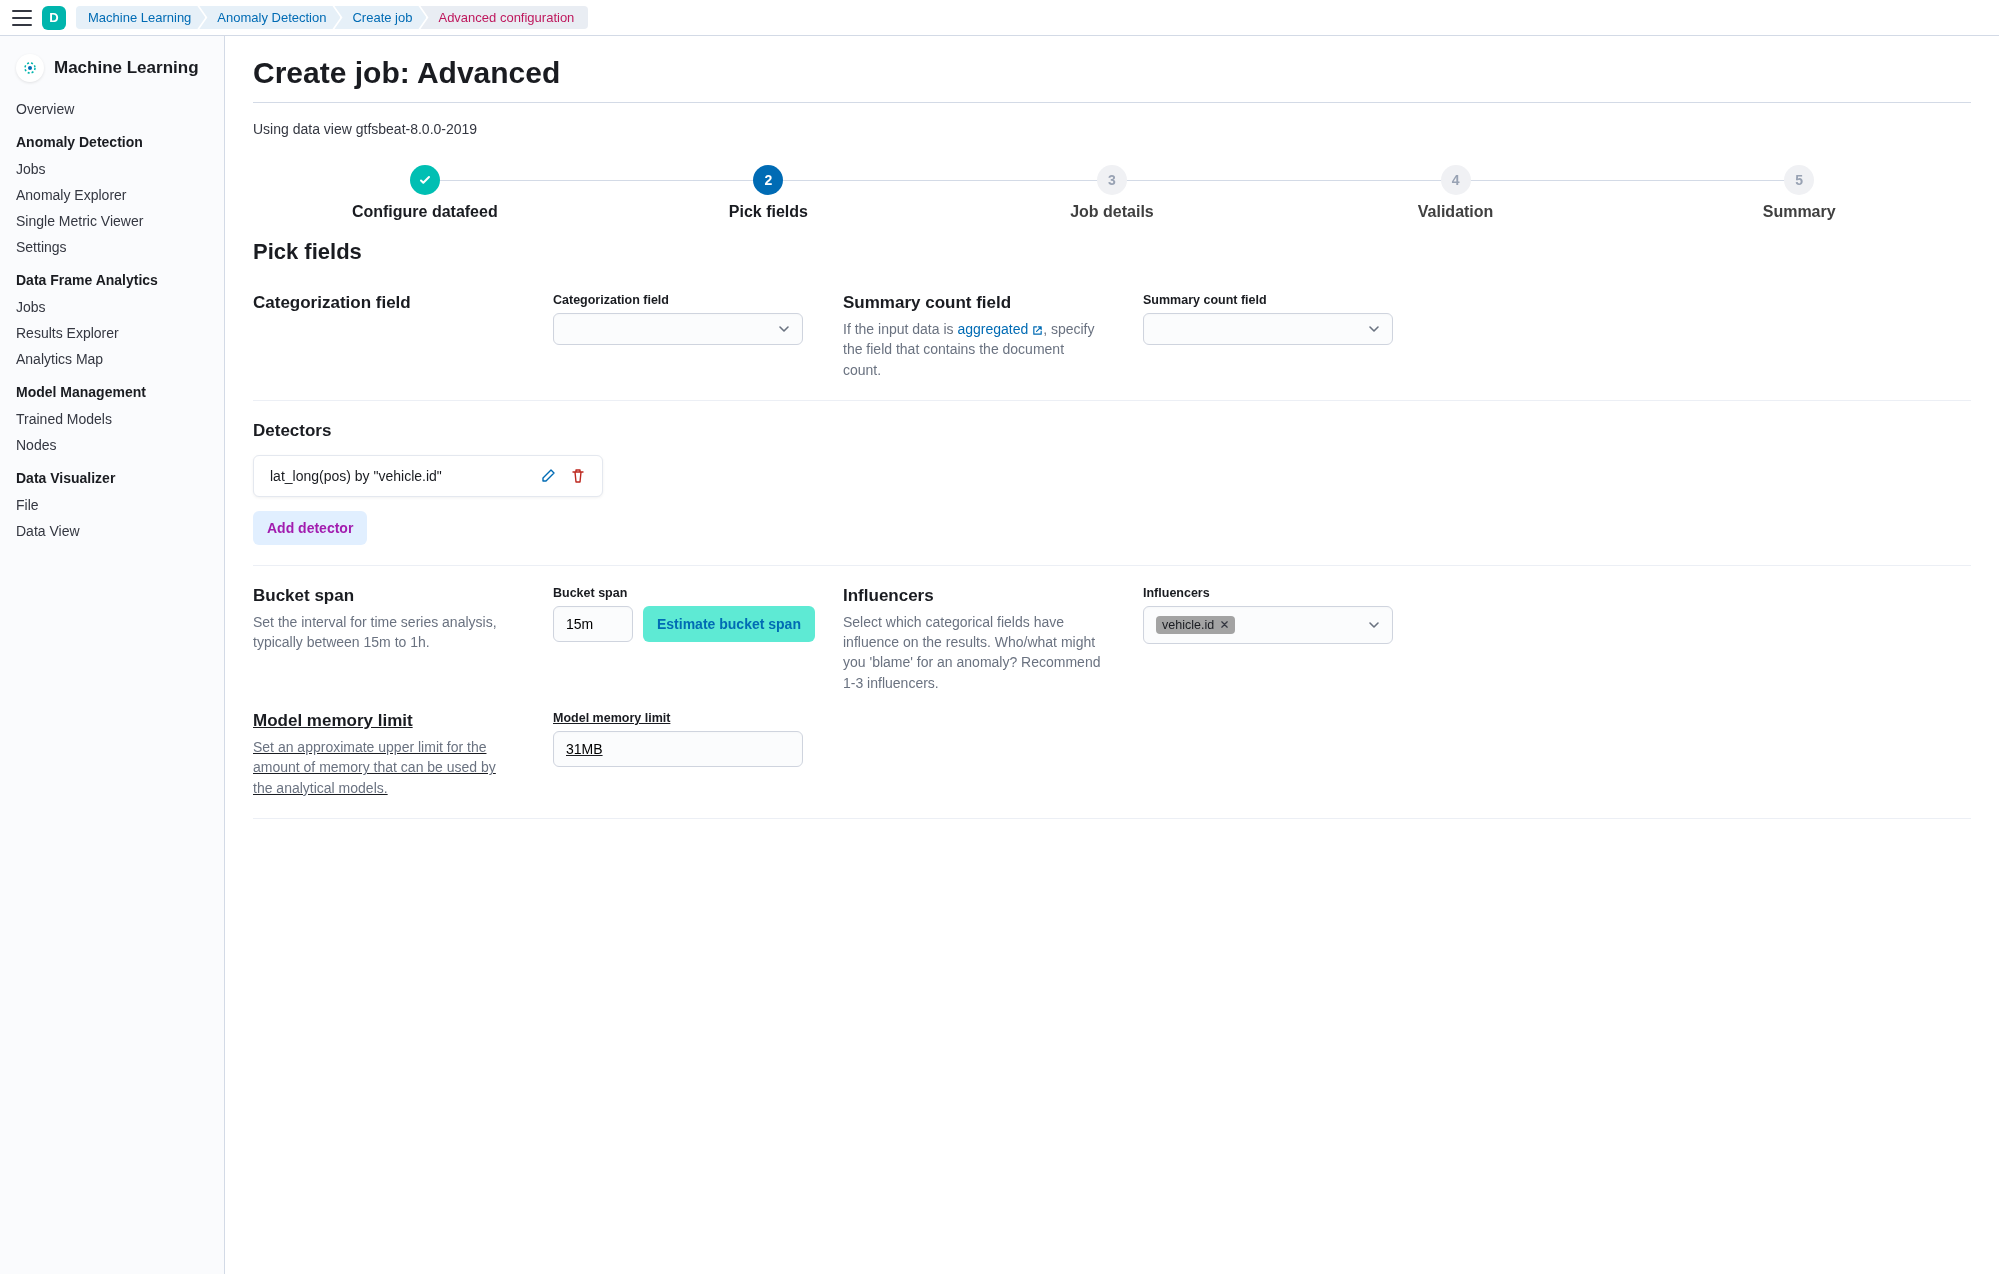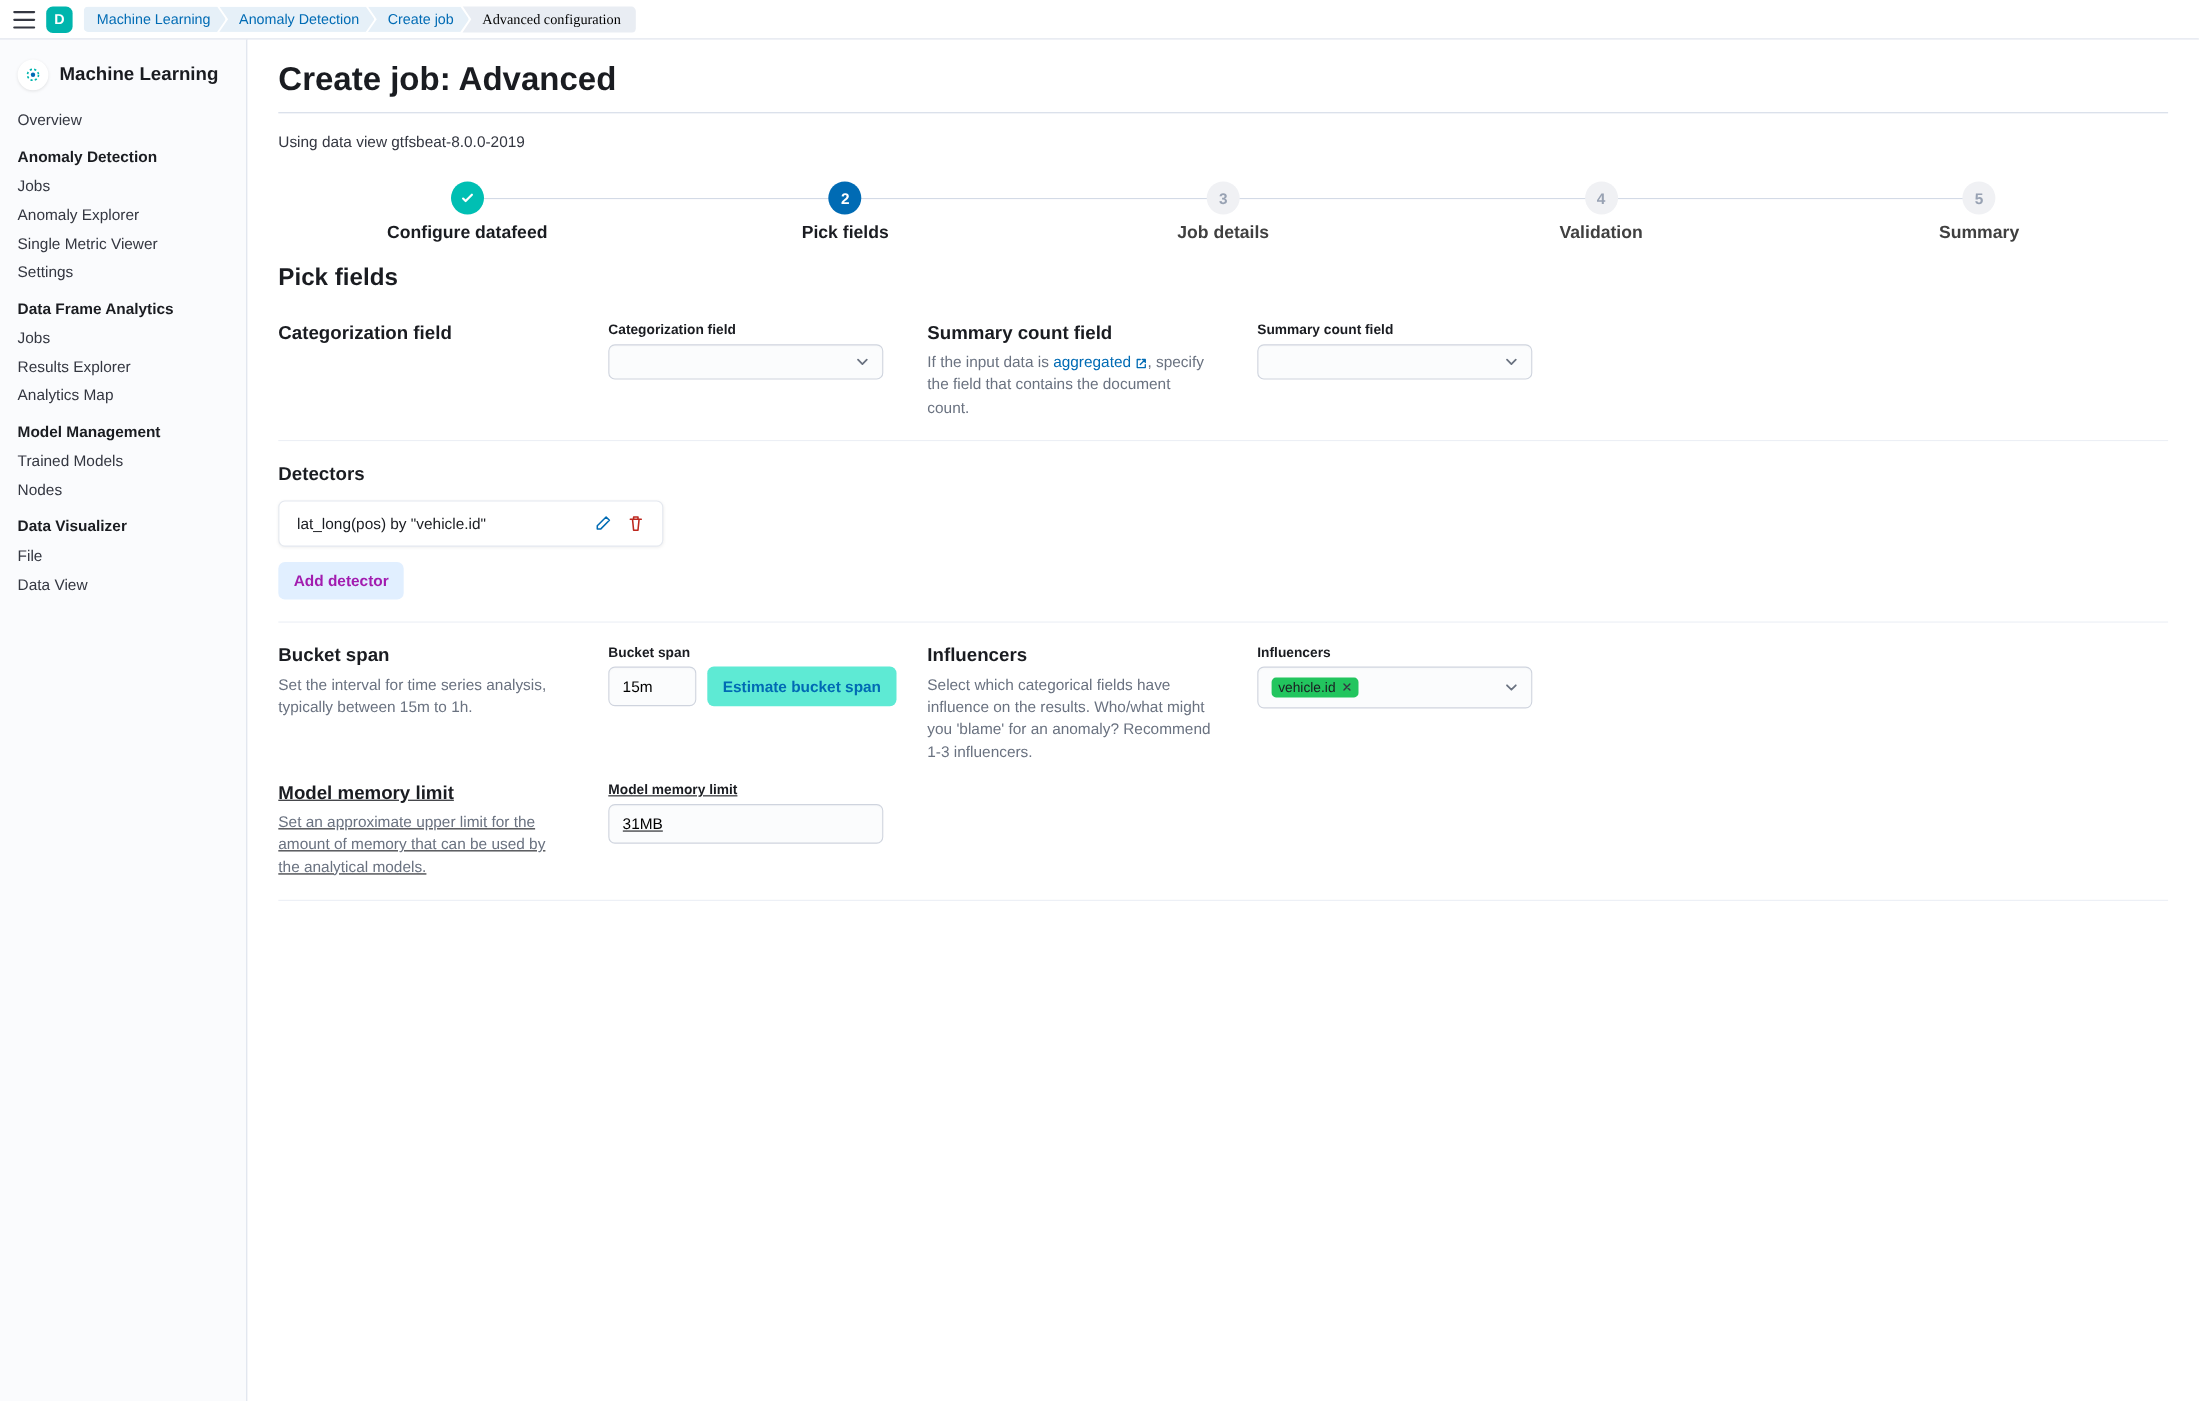--- a/index.html
+++ b/index.html
@@ -35,23 +35,23 @@
     padding: 4px 14px 4px 18px;
     font-size: 13px;
     cursor: pointer;
     color: #006bb4;
     background: #e6f0f8;
     clip-path: polygon(0 0, calc(100% - 8px) 0, 100% 50%, calc(100% - 8px) 100%, 0 100%, 8px 50%);
     margin-left: -6px;
   }
   .crumb.first { clip-path: polygon(0 0, calc(100% - 8px) 0, 100% 50%, calc(100% - 8px) 100%, 0 100%); border-top-left-radius:4px; border-bottom-left-radius:4px; margin-left:0; padding-left:12px; }
   .crumb.last {
-    background: #e9edf3; color: #000000; cursor: default;
+    background: #e9edf3; color: #be185d; cursor: default;
     clip-path: polygon(0 0, 100% 0, 100% 100%, 0 100%, 8px 50%);
-    border-top-right-radius:4px; border-bottom-right-radius:4px;font-family:Liberation Serif, serif;
+    border-top-right-radius:4px; border-bottom-right-radius:4px;
   }
 
   
   .layout { display: flex; }
   .sidebar {
     width: 225px; min-height: calc(100vh - 36px);
     border-right: 1px solid #d3dae6;
     background: #fafbfd;
     padding: 14px 0;
   }
@@ -117,21 +117,21 @@
     background: #fbfcfd;
     border: 1px solid #cfd4de;
     border-radius: 6px;
     padding: 9px 12px;
     font-size: 14px;
     display: flex; align-items: center; justify-content: space-between;
     box-shadow: inset 0 1px 2px rgba(0,0,0,0.02);
   }
   .select, .combo { cursor: pointer; }
   .combo .chip {
-    background: #22c55e; border-radius: 4px; padding: 2px 6px; font-size: 12.5px;
+    background: #a3a3a3; border-radius: 4px; padding: 2px 6px; font-size: 12.5px;
     display: inline-flex; align-items: center; gap: 6px;
   }
   .chip .x { cursor: pointer; color:#343741; }
   .chev { color:#6a7280; }
 
   
   .detector-card {
     display: inline-flex; align-items: center; justify-content: space-between;
     gap: 24px;
     border: 1px solid #e4e8ef; border-radius: 6px;

